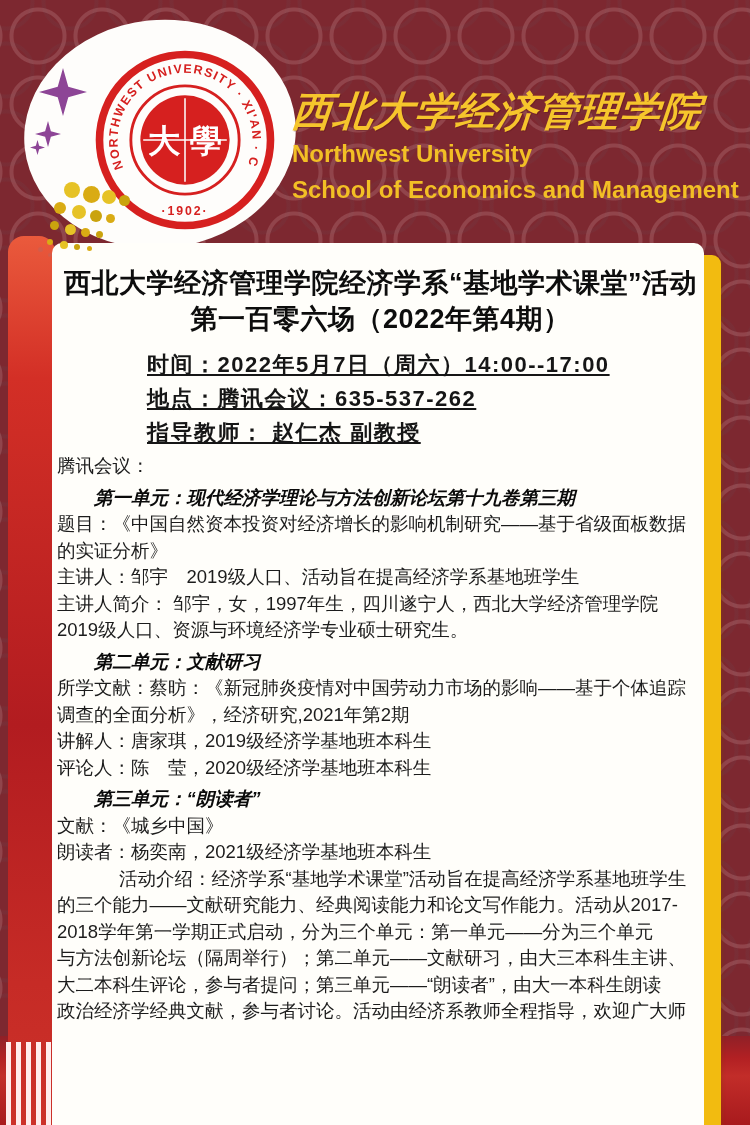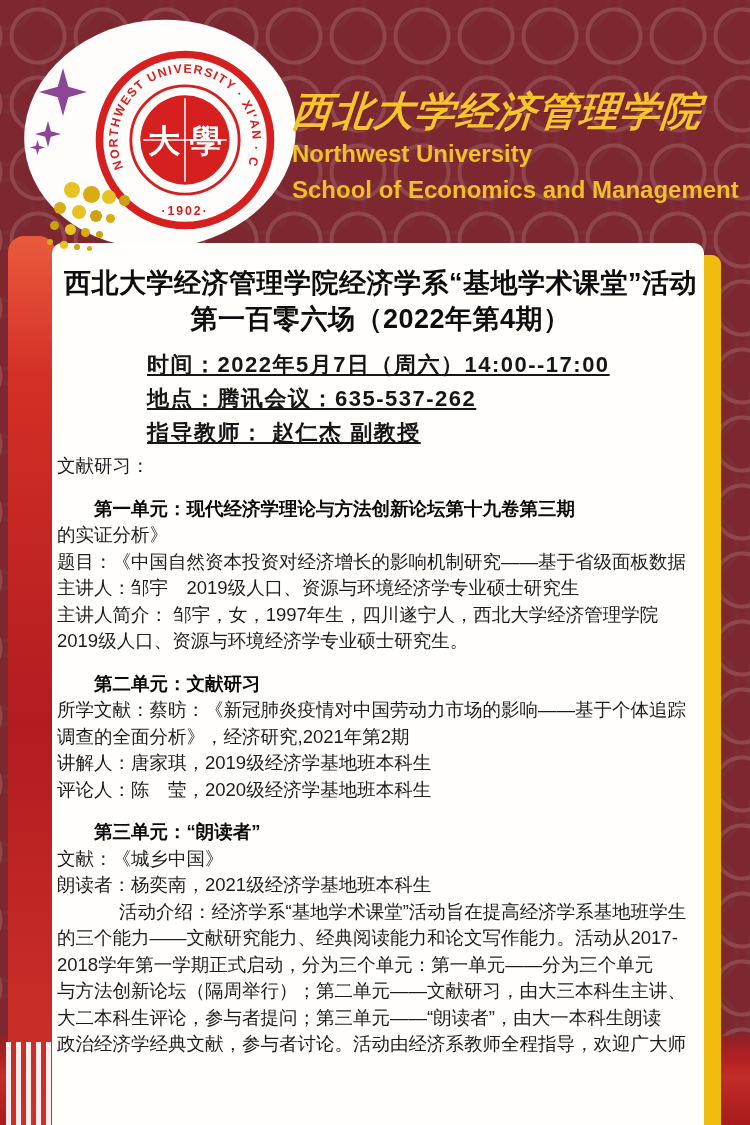--- a/index.html
+++ b/index.html
@@ -41,21 +41,21 @@
     font-size:27px;line-height:36px;letter-spacing:.5px;
   }
   .info{
     margin:11px 0 0 90px;color:#161616;font-weight:600;
     font-size:22px;line-height:34px;letter-spacing:1.5px;text-decoration:underline;
   }
   .content{
     margin-top:3px;color:#1c1c1c;font-size:18.5px;line-height:26.5px;
     white-space:nowrap;letter-spacing:0;
   }
-  .content .h{font-weight:800;color:#0a0a0a;margin:16px 0 0 37px;}
+  .content .h{font-weight:800;color:#0a0a0a;margin:5px 0 0 37px;font-style:italic;}
   .content .indent{text-indent:62px;}
   .footer{
     position:absolute;left:400px;top:1050px;width:310px;z-index:3;
     text-align:center;color:#35100e;font-weight:600;
     font-size:22px;line-height:30px;letter-spacing:1px;font-style:italic;
   }
   .brand{position:absolute;left:292px;top:84px;z-index:5;}
   .brand-cn{
     color:#f6c52c;font-size:40px;font-weight:800;font-style:italic;
     letter-spacing:1px;transform:skewX(-5deg);
@@ -86,25 +86,25 @@
     <div class="title">
       <div>西北大学经济管理学院经济学系“基地学术课堂”活动</div>
       <div>第一百零六场（2022年第4期）</div>
     </div>
     <div class="info">
       <div>时间：2022年5月7日（周六）14:00--17:00</div>
       <div>地点：腾讯会议：635-537-262</div>
       <div>指导教师： 赵仁杰 副教授</div>
     </div>
     <div class="content">
-        <div class="b">文献研习：</div>
+        <div class="b">腾讯会议：</div>
         <div class="h">第一单元：现代经济学理论与方法创新论坛第十九卷第三期</div>
+        <div class="b">题目：《中国自然资本投资对经济增长的影响机制研究——基于省级面板数据</div>
         <div class="b">的实证分析》</div>
-        <div class="b">题目：《中国自然资本投资对经济增长的影响机制研究——基于省级面板数据</div>
-        <div class="b">主讲人：邹宇　2019级人口、资源与环境经济学专业硕士研究生</div>
+        <div class="b">主讲人：邹宇　2019级人口、活动旨在提高经济学系基地班学生</div>
         <div class="b">主讲人简介： 邹宇，女，1997年生，四川遂宁人，西北大学经济管理学院</div>
         <div class="b">2019级人口、资源与环境经济学专业硕士研究生。</div>
         <div class="h">第二单元：文献研习</div>
         <div class="b">所学文献：蔡昉：《新冠肺炎疫情对中国劳动力市场的影响——基于个体追踪</div>
         <div class="b">调查的全面分析》，经济研究,2021年第2期</div>
         <div class="b">讲解人：唐家琪，2019级经济学基地班本科生</div>
         <div class="b">评论人：陈　莹，2020级经济学基地班本科生</div>
         <div class="h">第三单元：“朗读者”</div>
         <div class="b">文献：《城乡中国》</div>
         <div class="b">朗读者：杨奕南，2021级经济学基地班本科生</div>

